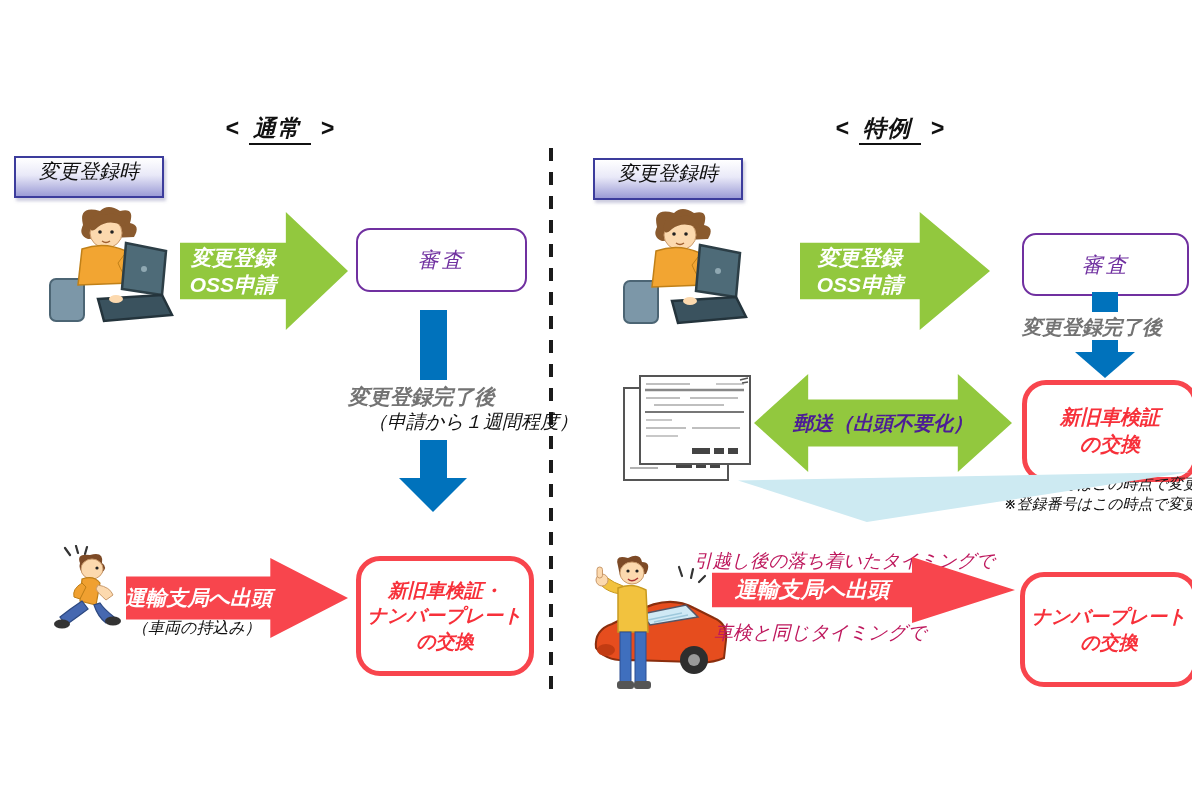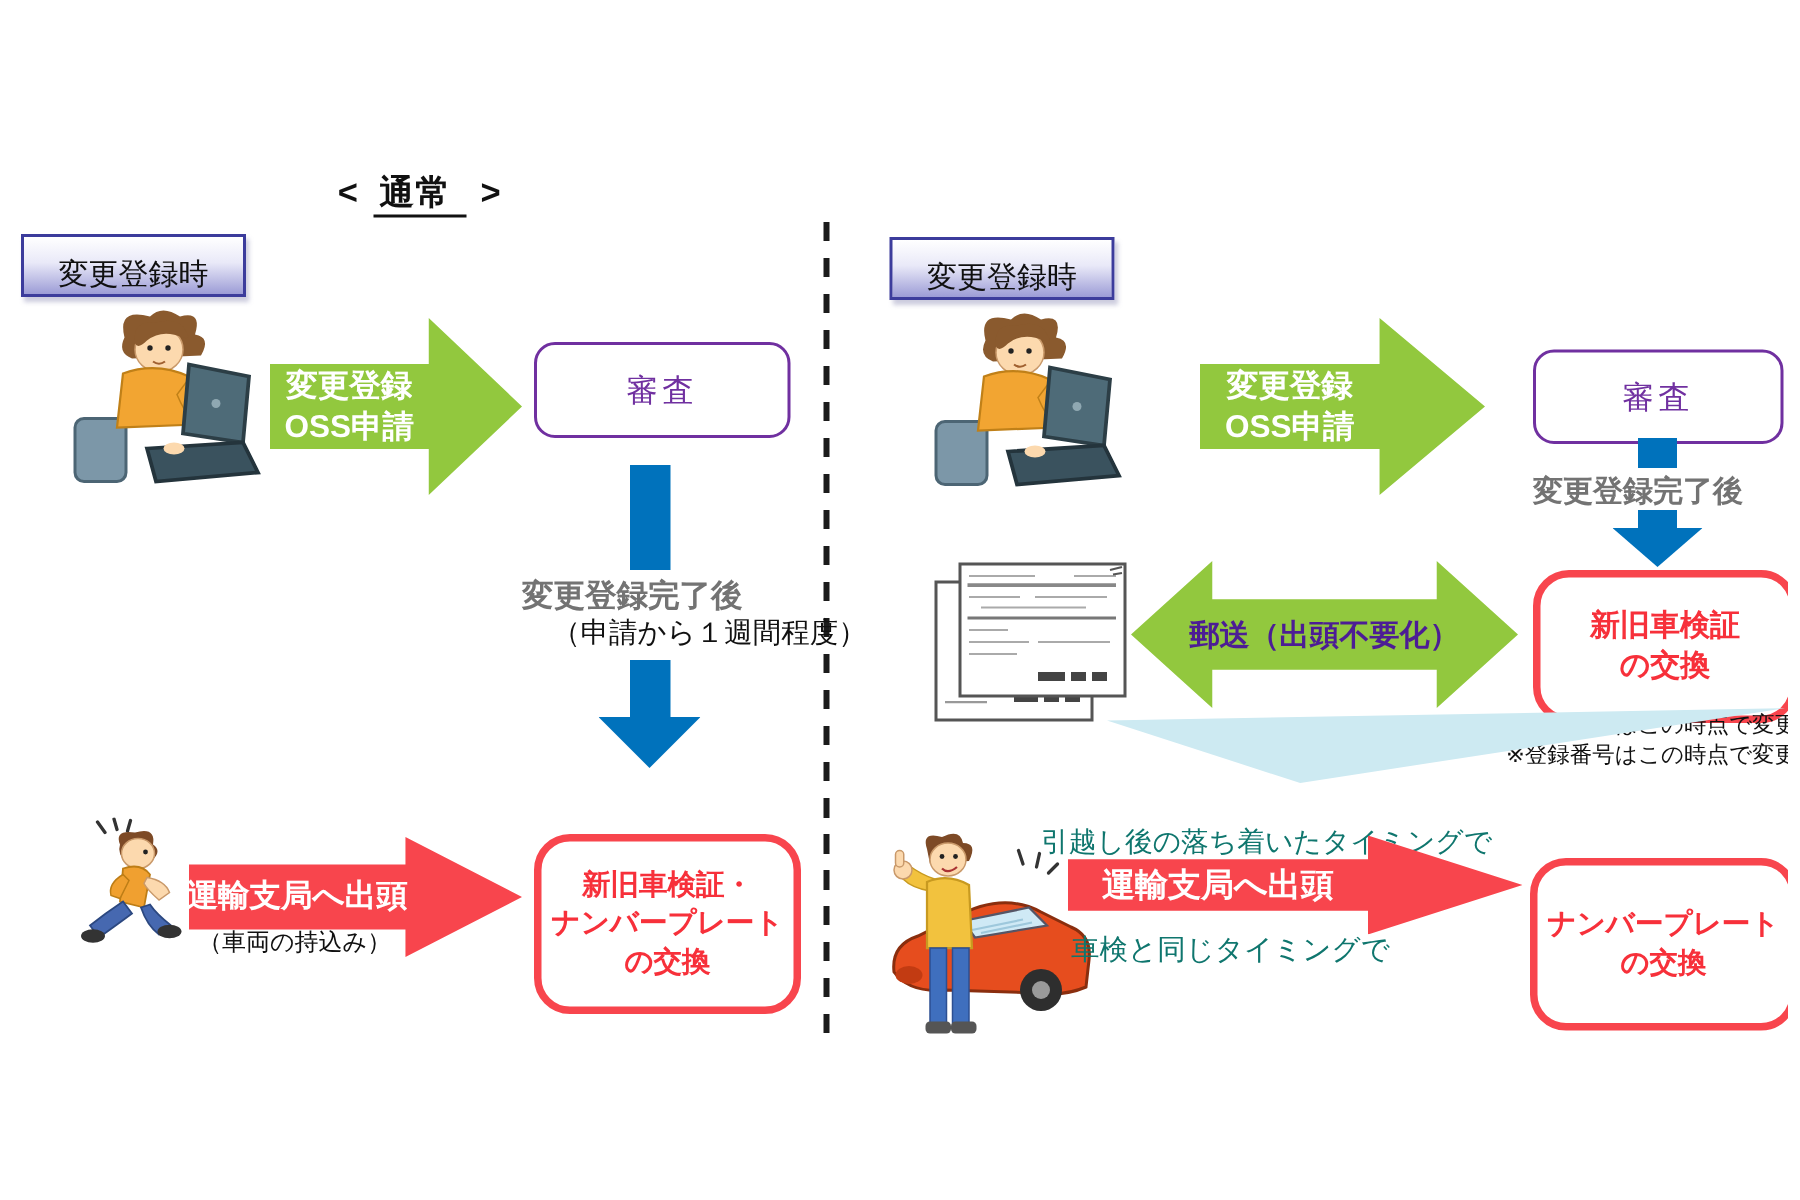--- a/index.html
+++ b/index.html
@@ -1,27 +1,27 @@
 <!DOCTYPE html>
 <html><head>
 <meta charset="utf-8">
 <style>
   html,body{margin:0;padding:0;background:#fff;}
   .canvas{position:relative;width:1192px;height:800px;background:#ffffff;overflow:hidden;
-          font-family:"Liberation Sans","DejaVu Sans",sans-serif;color:#111;}
+          font-family:"Liberation Sans","DejaVu Sans",sans-serif;color:#111;font-style:italic;}
   .abs{position:absolute;}
 
   
   .title{font-size:23px;font-weight:bold;color:#111;text-align:center;white-space:nowrap;letter-spacing:1px;}
   .title .u{border-bottom:2.5px solid #111;padding:0 10px 2px 4px;}
   .title .b{padding:0 2px;}
 
   
   .stage{width:146px;height:38px;border:2px solid #3c3c9c;background:linear-gradient(to bottom,#ffffff 0%,#e9e9f8 45%,#9c9cd6 100%);
-         display:flex;align-items:flex-end;justify-content:center;font-size:20px;color:#101010;
+         display:flex;align-items:flex-start;justify-content:center;font-size:20px;color:#101010;
          box-shadow:2px 3px 3px rgba(110,110,160,.35);}
   .deadline{border:2.5px solid #3c3c9c;background:linear-gradient(to bottom,#ffffff 0%,#e9e9f8 45%,#a6a6dc 100%);
          display:flex;align-items:center;justify-content:center;font-size:21px;font-weight:bold;color:#e8000a;
          box-shadow:2px 3px 3px rgba(110,110,160,.35);}
 
   
   .review{background:#fff;border:2.5px solid #7030a0;border-radius:14px;display:flex;align-items:center;justify-content:center;
           font-size:21px;color:#7030a0;letter-spacing:3px;}
 
   
@@ -43,21 +43,21 @@
   .dbl{background:#92c83e;clip-path:polygon(0 50%,21% 0,21% 26%,79% 26%,79% 0,100% 50%,79% 100%,79% 74%,21% 74%,21% 100%);
        display:flex;align-items:center;justify-content:center;color:#4c1d95;font-weight:bold;font-size:20px;white-space:nowrap;}
   .stemv{background:#0072bc;}
   .vhead{background:#0072bc;clip-path:polygon(0 0,100% 0,50% 100%);}
 
   
   .cyantri{background:#cdeaf2;clip-path:polygon(0 20%,100% 4%,28.5% 100%);}
   .divider{width:4px;background:repeating-linear-gradient(to bottom,#1b1b1b 0 13px,transparent 13px 24px);}
   .bcenter{font-weight:bold;font-size:21px;color:#737373;text-align:left;white-space:nowrap;}
   .pcenter{font-size:19px;color:#111;text-align:center;white-space:nowrap;}
-  .plain{color:#0f766e;white-space:nowrap;}
+  .plain{color:#be185d;white-space:nowrap;}
   .notes{font-size:15px;color:#111;line-height:20px;white-space:nowrap;}
 </style>
 </head>
 <body>
 
 <div class="canvas">
 
   <div class="abs divider" style="left:549px;top:148px;height:545px;"></div>
 
   <div class="abs title" style="left:170px;top:113px;width:220px;">
@@ -129,20 +129,25 @@
   <div class="abs note" style="left:132px;top:618px;width:150px;">
     <span>（車両の持込み）</span>
   </div>
 
   <div class="abs redbox" style="left:356px;top:556px;width:168px;height:110px;font-size:19px;">
     <span>新旧車検証・</span>
     <span>ナンバープレート</span>
     <span>の交換</span>
   </div>
 
+  <div class="abs title" style="left:790px;top:113px;width:200px;">
+    <span class="b">&lt;</span>
+    <span class="u">特例</span>
+    <span class="b">&gt;</span>
+  </div>
 
   <div class="abs stage" style="left:593px;top:158px;">
     <span>変更登録時</span>
   </div>
 
   <svg class="abs" style="left:612px;top:205px;" width="140" height="130" viewBox="0 0 140 130">
     <rect x="12" y="76" width="34" height="42" rx="6" fill="#7c97a8" stroke="#4c6574" stroke-width="2"></rect>
     <path d="M45 22 Q40 2 62 8 Q70 0 82 8 Q97 4 92 20 Q103 22 96 34 L50 36 Q40 32 45 22Z" fill="#8a5a2e"></path>
     <ellipse cx="68" cy="30" rx="16" ry="15" fill="#fcd9ae" stroke="#c9996a" stroke-width="1"></ellipse>
     <path d="M52 26 Q50 10 66 12 Q82 8 86 18 Q90 24 84 22 Q70 16 60 24 Q54 30 52 26Z" fill="#8a5a2e"></path>

